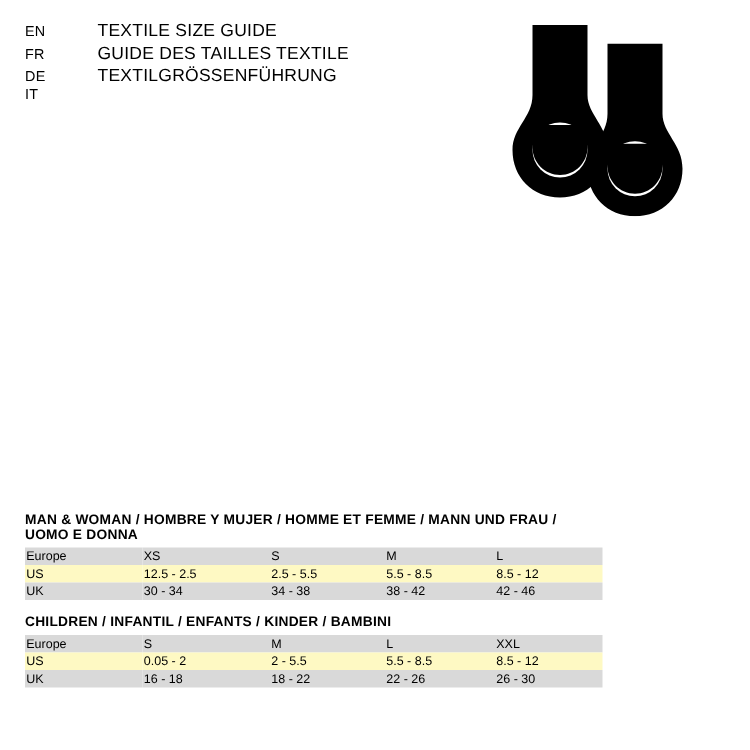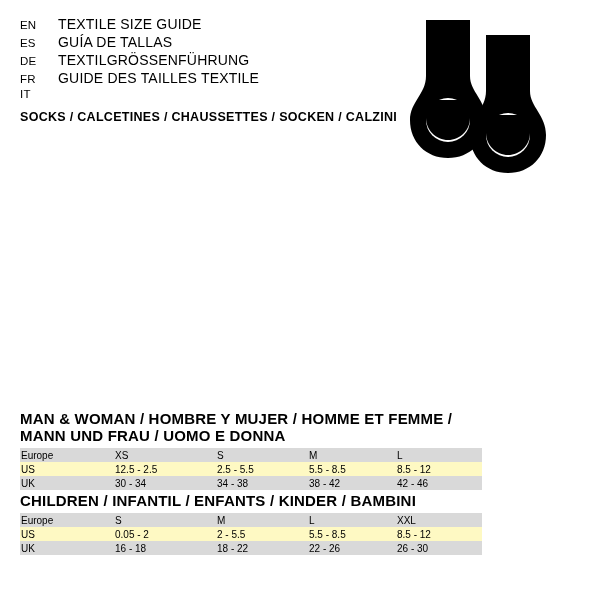--- a/index.html
+++ b/index.html
@@ -28,20 +28,21 @@
     left: 20px;
     top: 16px;
     width: 380px;
   }
   .lang-row {
     display: flex;
     align-items: baseline;
     height: 18px;
     font-size: 11.5px;
     letter-spacing: 0.2px;
+    gap: 20px;
   }
   .lang-code {
     width: 38px;
     flex: 0 0 38px;
     font-size: 11.5px;
   }
   .lang-text {
     font-size: 14px;
   }
 
@@ -66,21 +67,21 @@
   
   .table-section {
     position: absolute;
     left: 20px;
     width: 462px;
   }
   .section-man { top: 410px; }
   .section-children { top: 492px; }
 
   .table-title {
-    font-size: 15px;
+    font-size: 11px;
     font-weight: bold;
     letter-spacing: 0.2px;
     margin-bottom: 4px;
   }
 
   table.size-table {
     border-collapse: collapse;
     width: 462px;
     table-layout: fixed;
   }
@@ -106,37 +107,32 @@
 <body>
 
 <div class="page">
 
   <div class="lang-block">
     <div class="lang-row">
       <span class="lang-code">EN</span>
       <span class="lang-text">TEXTILE SIZE GUIDE</span>
     </div>
     <div class="lang-row">
-      <span class="lang-code">ES</span>
-      <span class="lang-text">GUÍA DE TALLAS</span>
+      <span class="lang-code">FR</span>
+      <span class="lang-text">GUIDE DES TAILLES TEXTILE</span>
     </div>
     <div class="lang-row">
       <span class="lang-code">DE</span>
       <span class="lang-text">TEXTILGRÖSSENFÜHRUNG</span>
     </div>
     <div class="lang-row">
-      <span class="lang-code">FR</span>
-      <span class="lang-text">GUIDE DES TAILLES TEXTILE</span>
-    </div>
-    <div class="lang-row">
       <span class="lang-code">IT</span>
     </div>
   </div>
 
-  <div class="product-title">SOCKS / CALCETINES / CHAUSSETTES / SOCKEN / CALZINI</div>
 
   <div class="socks">
     <svg width="160" height="155" viewBox="0 0 160 155" xmlns="http://www.w3.org/2000/svg">
 
       <path d="M18 2 L62 2 L62 58 C62 74 78 82 78 102 C78 124 62 140 40 140 C18 140 2 124 2 102 C2 84 18 76 18 58 Z" fill="#000000"></path>
       <circle cx="40" cy="102" r="22" fill="#ffffff"></circle>
       <path d="M18 82 L62 82 L62 100 C62 112 52 122 40 122 C28 122 18 112 18 100 Z" fill="#000000"></path>
 
       <path d="M72 22 L116 22 L116 78 C116 94 132 102 132 122 C132 144 116 160 94 160 C72 160 56 144 56 122 C56 104 72 96 72 78 Z" fill="#000000" transform="translate(6,-5)"></path>
       <circle cx="100" cy="117" r="22" fill="#ffffff"></circle>

